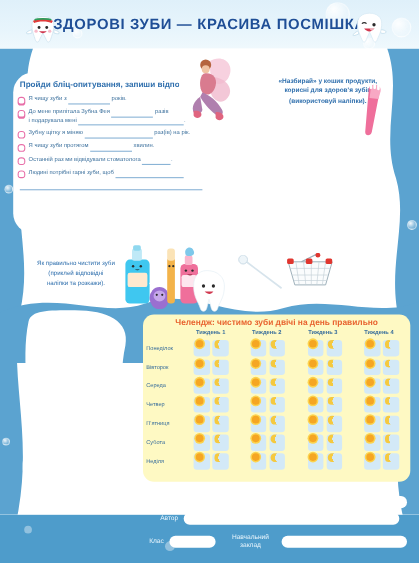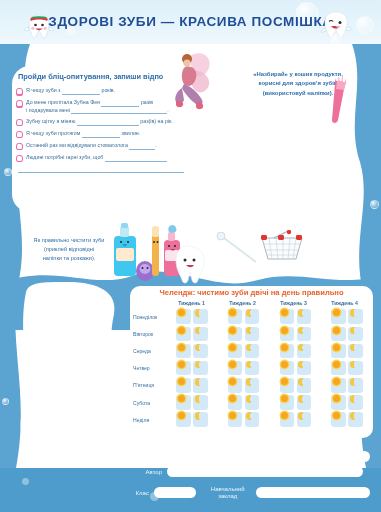--- a/index.html
+++ b/index.html
@@ -95,21 +95,21 @@
   
   #brush-note {
     position: absolute; left: 14px; top: 236px; width: 110px;
     text-align: center; color: #2f6fad; font-size: 5.6px;
     line-height: 1.6;
   }
 
   
   #challenge {
     position: absolute; left: 130px; top: 286px; width: 243px; height: 152px;
-    background: #ffffff; border-radius: 10px;
+    background: #fef9c3; border-radius: 10px;
   }
   #challenge-title {
     position: absolute; left: 0; top: 2px; width: 243px; text-align: center;
     color: #e8622e; font-size: 7.6px; font-weight: bold; white-space: nowrap;
   }
   #week-head { position: absolute; left: 36px; top: 14px; width: 204px; display: flex; }
   .week-label {
     flex: 1 1 0; text-align: center; color: #3a6f9c;
     font-size: 5.2px; font-weight: bold;
   }

